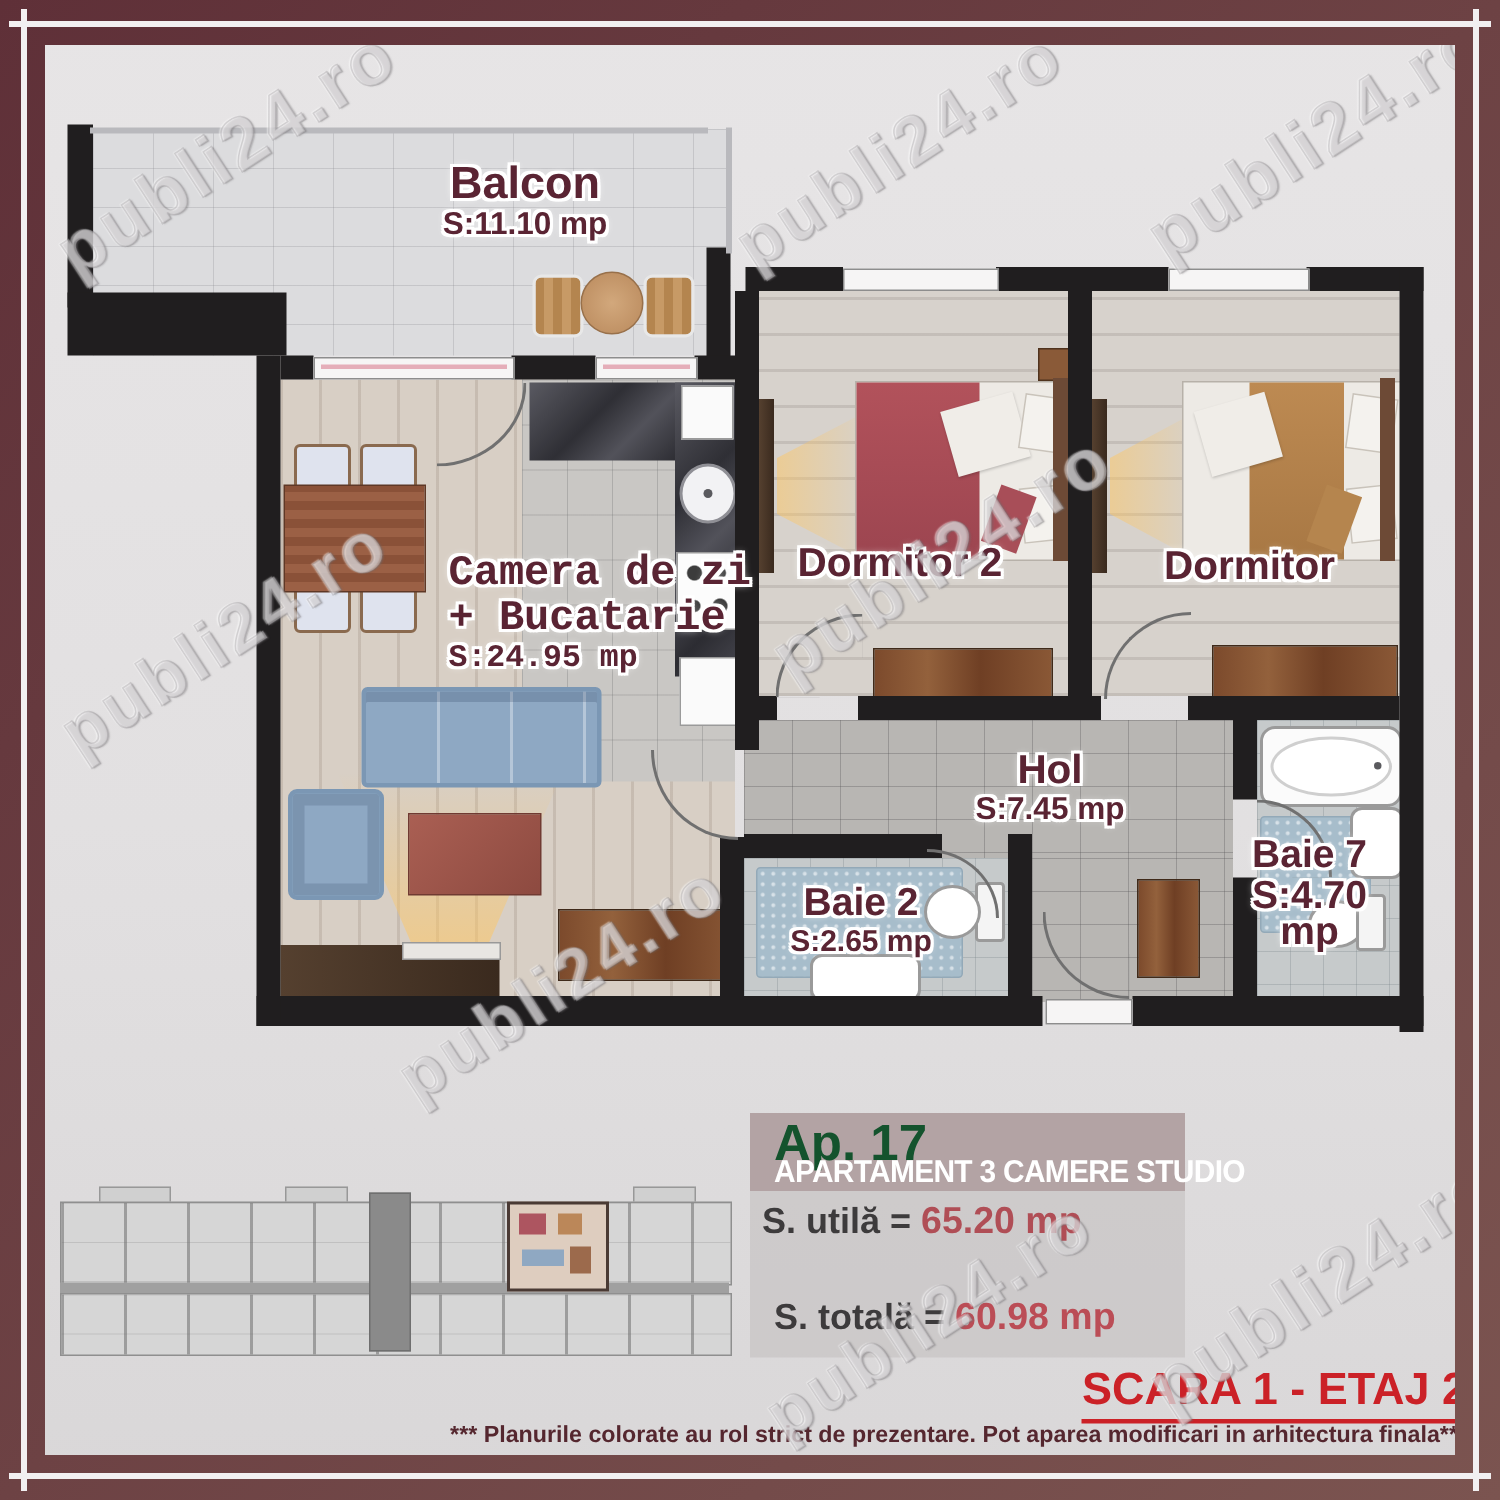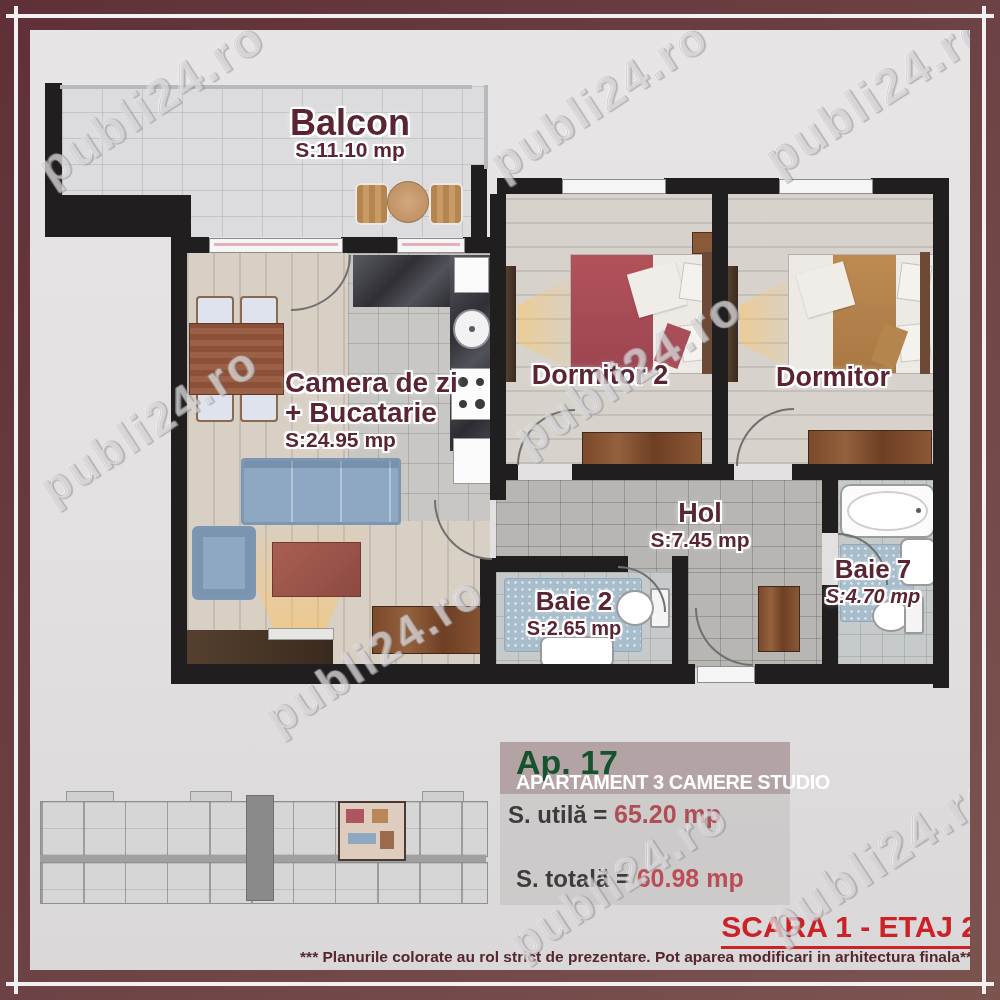--- a/index.html
+++ b/index.html
@@ -237,45 +237,45 @@
 
   <div class="arc" style="left:293px;top:253px;width:54px;height:58px;transform:rotate(90deg);"></div>
   <div class="arc" style="left:434px;top:500px;width:56px;height:58px;transform:rotate(180deg);"></div>
   <div class="arc" style="left:518px;top:408px;width:54px;height:56px;transform:rotate(270deg);"></div>
   <div class="arc" style="left:736px;top:408px;width:56px;height:56px;transform:rotate(270deg);"></div>
   <div class="arc" style="left:838px;top:533px;width:48px;height:50px;"></div>
   <div class="arc" style="left:618px;top:566px;width:46px;height:44px;"></div>
   <div class="arc" style="left:695px;top:608px;width:56px;height:56px;transform:rotate(180deg);"></div>
 
   <div class="room-label" style="left:255px;top:108px;width:190px;">
-    <span class="rname" style="font-size:36px;">Balcon</span>
+    <span class="rname" style="font-size:30px;">Balcon</span>
     <span class="rarea">S:11.10 mp</span>
   </div>
-  <div class="room-label left-al" style="left:285px;top:368px;width:210px;">
+  <div class="room-label left-al" style="left:299px;top:368px;width:210px;font-family:Liberation Mono, monospace;">
     <span class="rname">Camera de zi</span>
     <span class="rname">+ Bucatarie</span>
     <span class="rarea">S:24.95 mp</span>
   </div>
   <div class="room-label" style="left:515px;top:360px;width:170px;">
     <span class="rname" style="font-size:27px;">Dormitor 2</span>
   </div>
   <div class="room-label" style="left:748px;top:362px;width:170px;">
     <span class="rname" style="font-size:27px;">Dormitor</span>
   </div>
   <div class="room-label" style="left:645px;top:498px;width:110px;">
     <span class="rname" style="font-size:27px;">Hol</span>
     <span class="rarea">S:7.45 mp</span>
   </div>
   <div class="room-label" style="left:512px;top:586px;width:124px;">
     <span class="rname" style="font-size:26px;">Baie 2</span>
     <span class="rarea" style="font-size:20px;">S:2.65 mp</span>
   </div>
   <div class="room-label" style="left:812px;top:554px;width:122px;">
     <span class="rname" style="font-size:26px;">Baie 7</span>
-    <span class="rarea" style="font-size:20px;font-style:italic;">S:4.70 mp</span>
+    <span class="rarea" style="font-size:26px;">S:4.70 mp</span>
   </div>
 
   <div style="left:40px;top:785px;width:450px;height:120px;z-index:20;">
     <div class="mp-bump" style="left:26px;top:6px;width:46px;height:12px;"></div>
     <div class="mp-bump" style="left:150px;top:6px;width:40px;height:12px;"></div>
     <div class="mp-bump" style="left:382px;top:6px;width:40px;height:12px;"></div>
     <div class="mp-row" style="left:0;top:16px;width:446px;height:54px;"></div>
     <div class="mp-corr" style="left:0;top:70px;width:446px;height:7px;"></div>
     <div class="mp-row" style="left:0;top:77px;width:446px;height:40px;"></div>
     <div class="mp-core" style="left:206px;top:10px;width:26px;height:104px;"></div>

